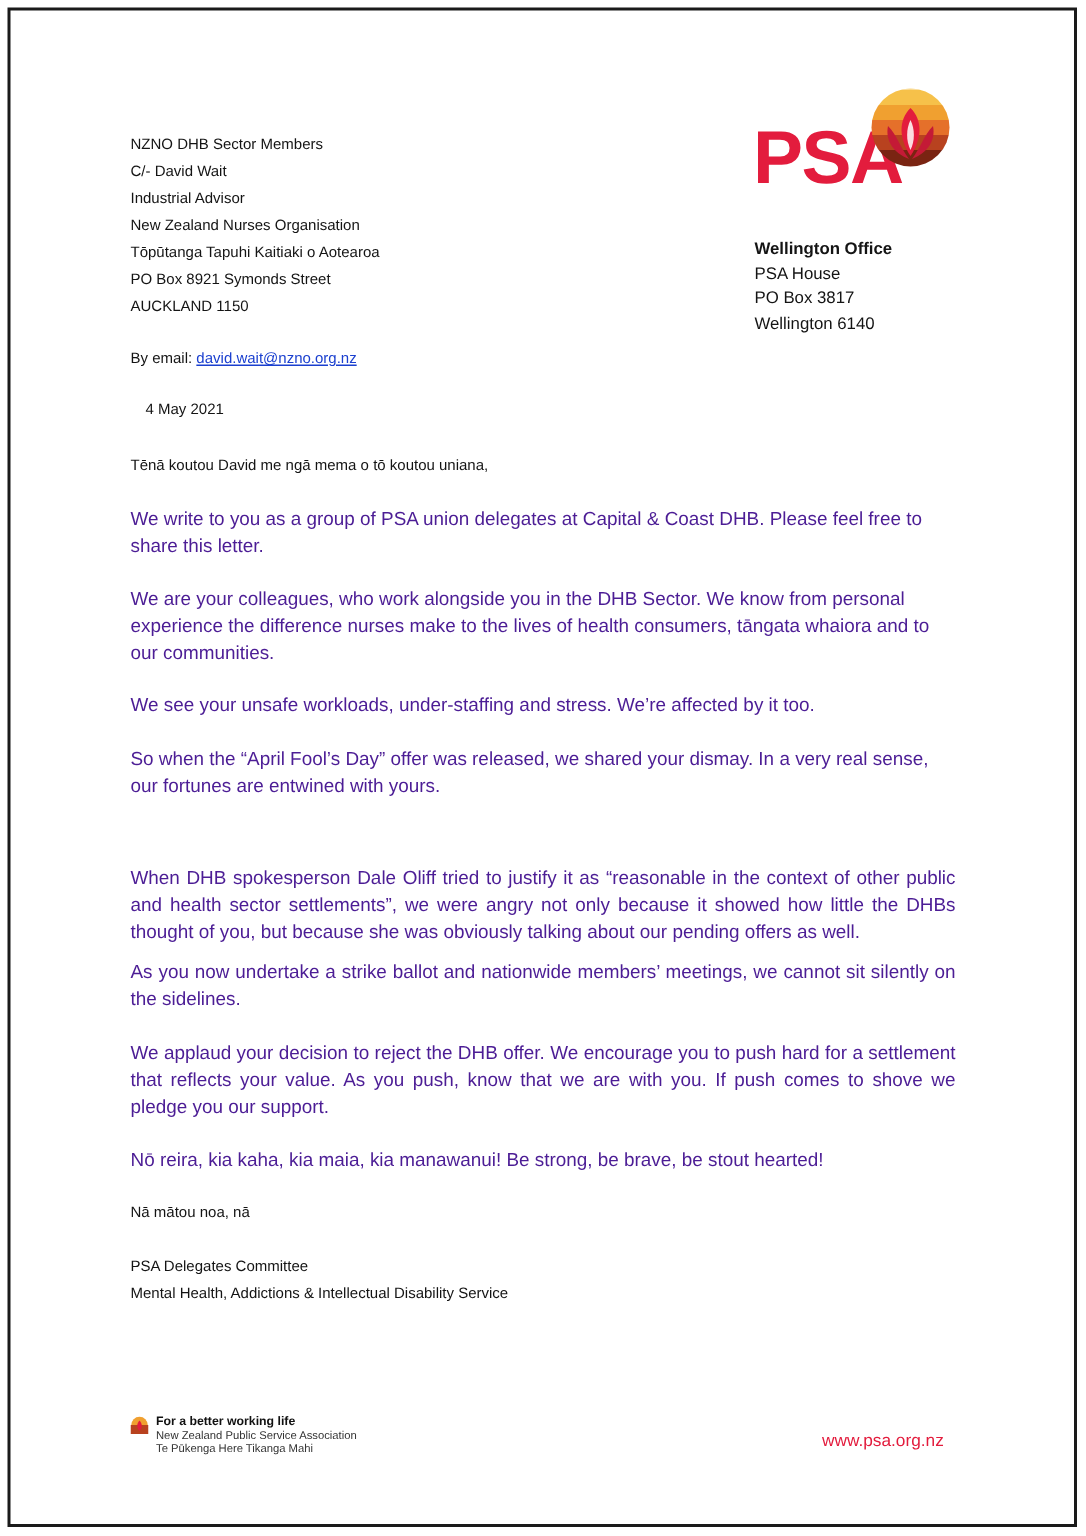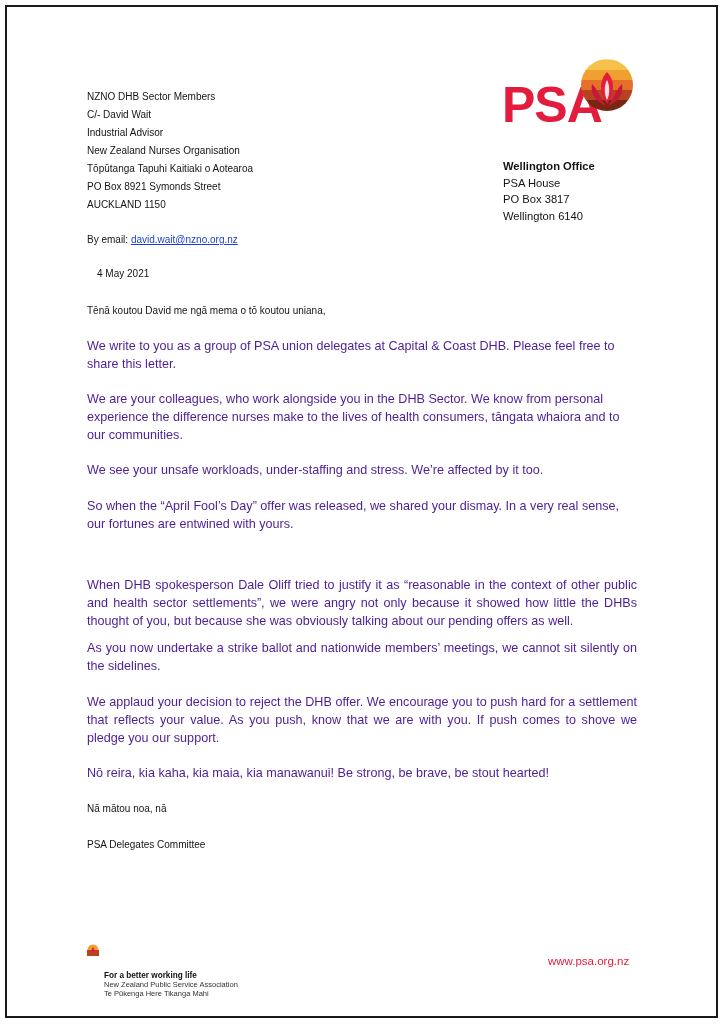--- a/index.html
+++ b/index.html
@@ -77,26 +77,27 @@
 <div class="para" style="top:497px;">So when the “April Fool’s Day” offer was released, we shared your dismay. In a very real sense, our fortunes are entwined with yours.</div>
 <div class="para justify" style="top:576px;">When DHB spokesperson Dale Oliff tried to justify it as “reasonable in the context of other public and health sector settlements”, we were angry not only because it showed how little the DHBs thought of you, but because she was obviously talking about our pending offers as well.</div>
 <div class="para justify" style="top:639px;">As you now undertake a strike ballot and nationwide members’ meetings, we cannot sit silently on the sidelines.</div>
 <div class="para justify" style="top:693px;">We applaud your decision to reject the DHB offer. We encourage you to push hard for a settlement that reflects your value. As you push, know that we are with you. If push comes to shove we pledge you our support.</div>
 <div class="para" style="top:764px;">Nō reira, kia kaha, kia maia, kia manawanui! Be strong, be brave, be stout hearted!</div>
 
 <div class="abs txt" style="left:87px;top:800px;">Nā mātou noa, nā</div>
 
 <div class="abs txt" style="left:87px;top:836px;">
   <div>PSA Delegates Committee</div>
+  <div>Mental Health, Addictions &amp; Intellectual Disability Service</div>
 </div>
 
 <svg class="abs" style="left:87px;top:944px;" width="12" height="12" viewBox="0 0 12 12">
   <circle cx="6" cy="6" r="5.5" fill="#f0a030"></circle>
   <rect x="0" y="6" width="12" height="6" fill="#b8421f"></rect>
   <path d="M6 3 C4 5 4 8 6 10 C8 8 8 5 6 3 Z" fill="#e31c3d"></path>
 </svg>
-<div class="abs footer-tag" style="left:104px;top:943px;margin-top:28px;">
+<div class="abs footer-tag" style="left:104px;top:943px;">
   <div class="strong">For a better working life</div>
   <div>New Zealand Public Service Association</div>
   <div>Te Pūkenga Here Tikanga Mahi</div>
 </div>
 
 <div class="abs site" style="left:548px;top:955px;">www.psa.org.nz</div>
 
 </body></html>

